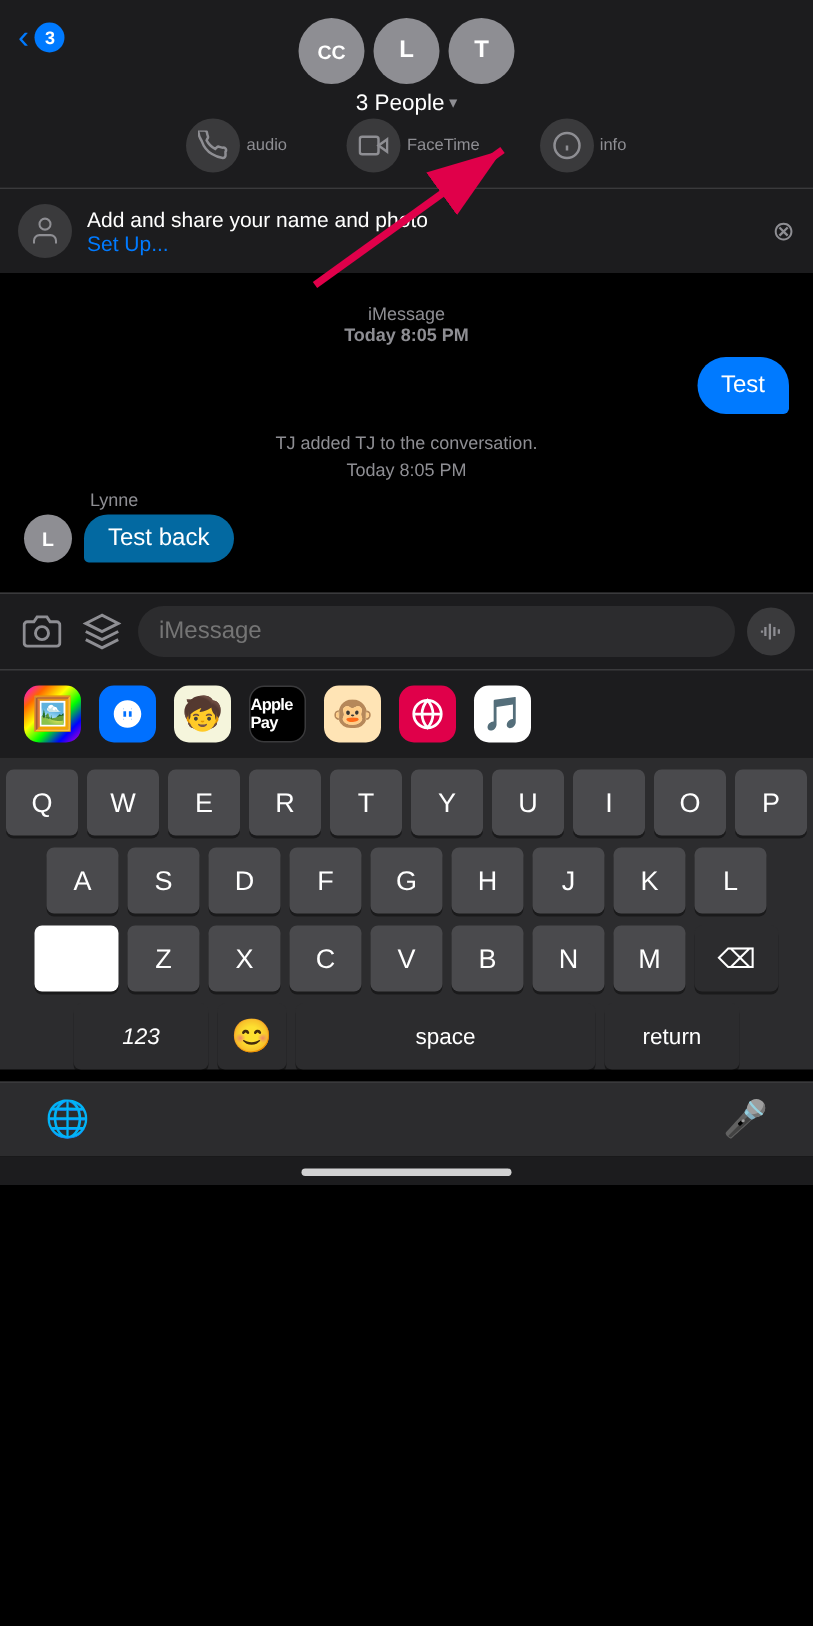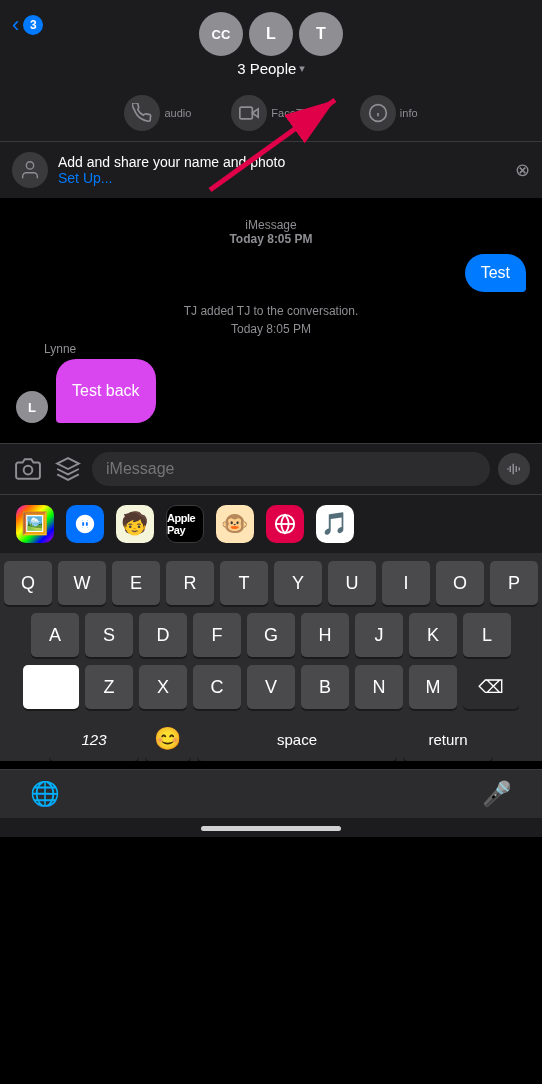--- a/index.html
+++ b/index.html
@@ -74,21 +74,21 @@
     }
 
     .avatar.cc { font-size: 13px; }
 
     .people-label {
       font-size: 15px;
       color: #fff;
       display: flex;
       align-items: center;
       gap: 3px;
-      margin-bottom: 18px;
+      margin-bottom: 2px;
     }
 
     .chevron-down {
       font-size: 11px;
       color: #8e8e93;
     }
 
     .header-actions {
       display: flex;
       gap: 40px;
@@ -201,21 +201,21 @@
       color: #8e8e93;
       font-size: 12px;
       margin: 10px 0 4px;
       line-height: 1.5;
     }
 
     .sender-name {
       font-size: 12px;
       color: #8e8e93;
       margin-bottom: 3px;
-      margin-left: 28px;
+      margin-left: 44px;
     }
 
     .message-left {
       display: flex;
       align-items: flex-end;
       gap: 8px;
       margin-bottom: 8px;
     }
 
     .avatar-small {
@@ -226,23 +226,23 @@
       display: flex;
       align-items: center;
       justify-content: center;
       font-size: 13px;
       font-weight: 600;
       color: #fff;
       flex-shrink: 0;
     }
 
     .bubble-dark {
-      background: #d946ef;
-      color: #fff;
-      padding: 23px 16px;
+      background: #0369a1;
+      color: #fff;
+      padding: 7px 16px;
       border-radius: 20px 20px 20px 4px;
       font-size: 16px;
       max-width: 70%;
     }
 
     
     .input-bar {
       display: flex;
       align-items: center;
       gap: 8px;

